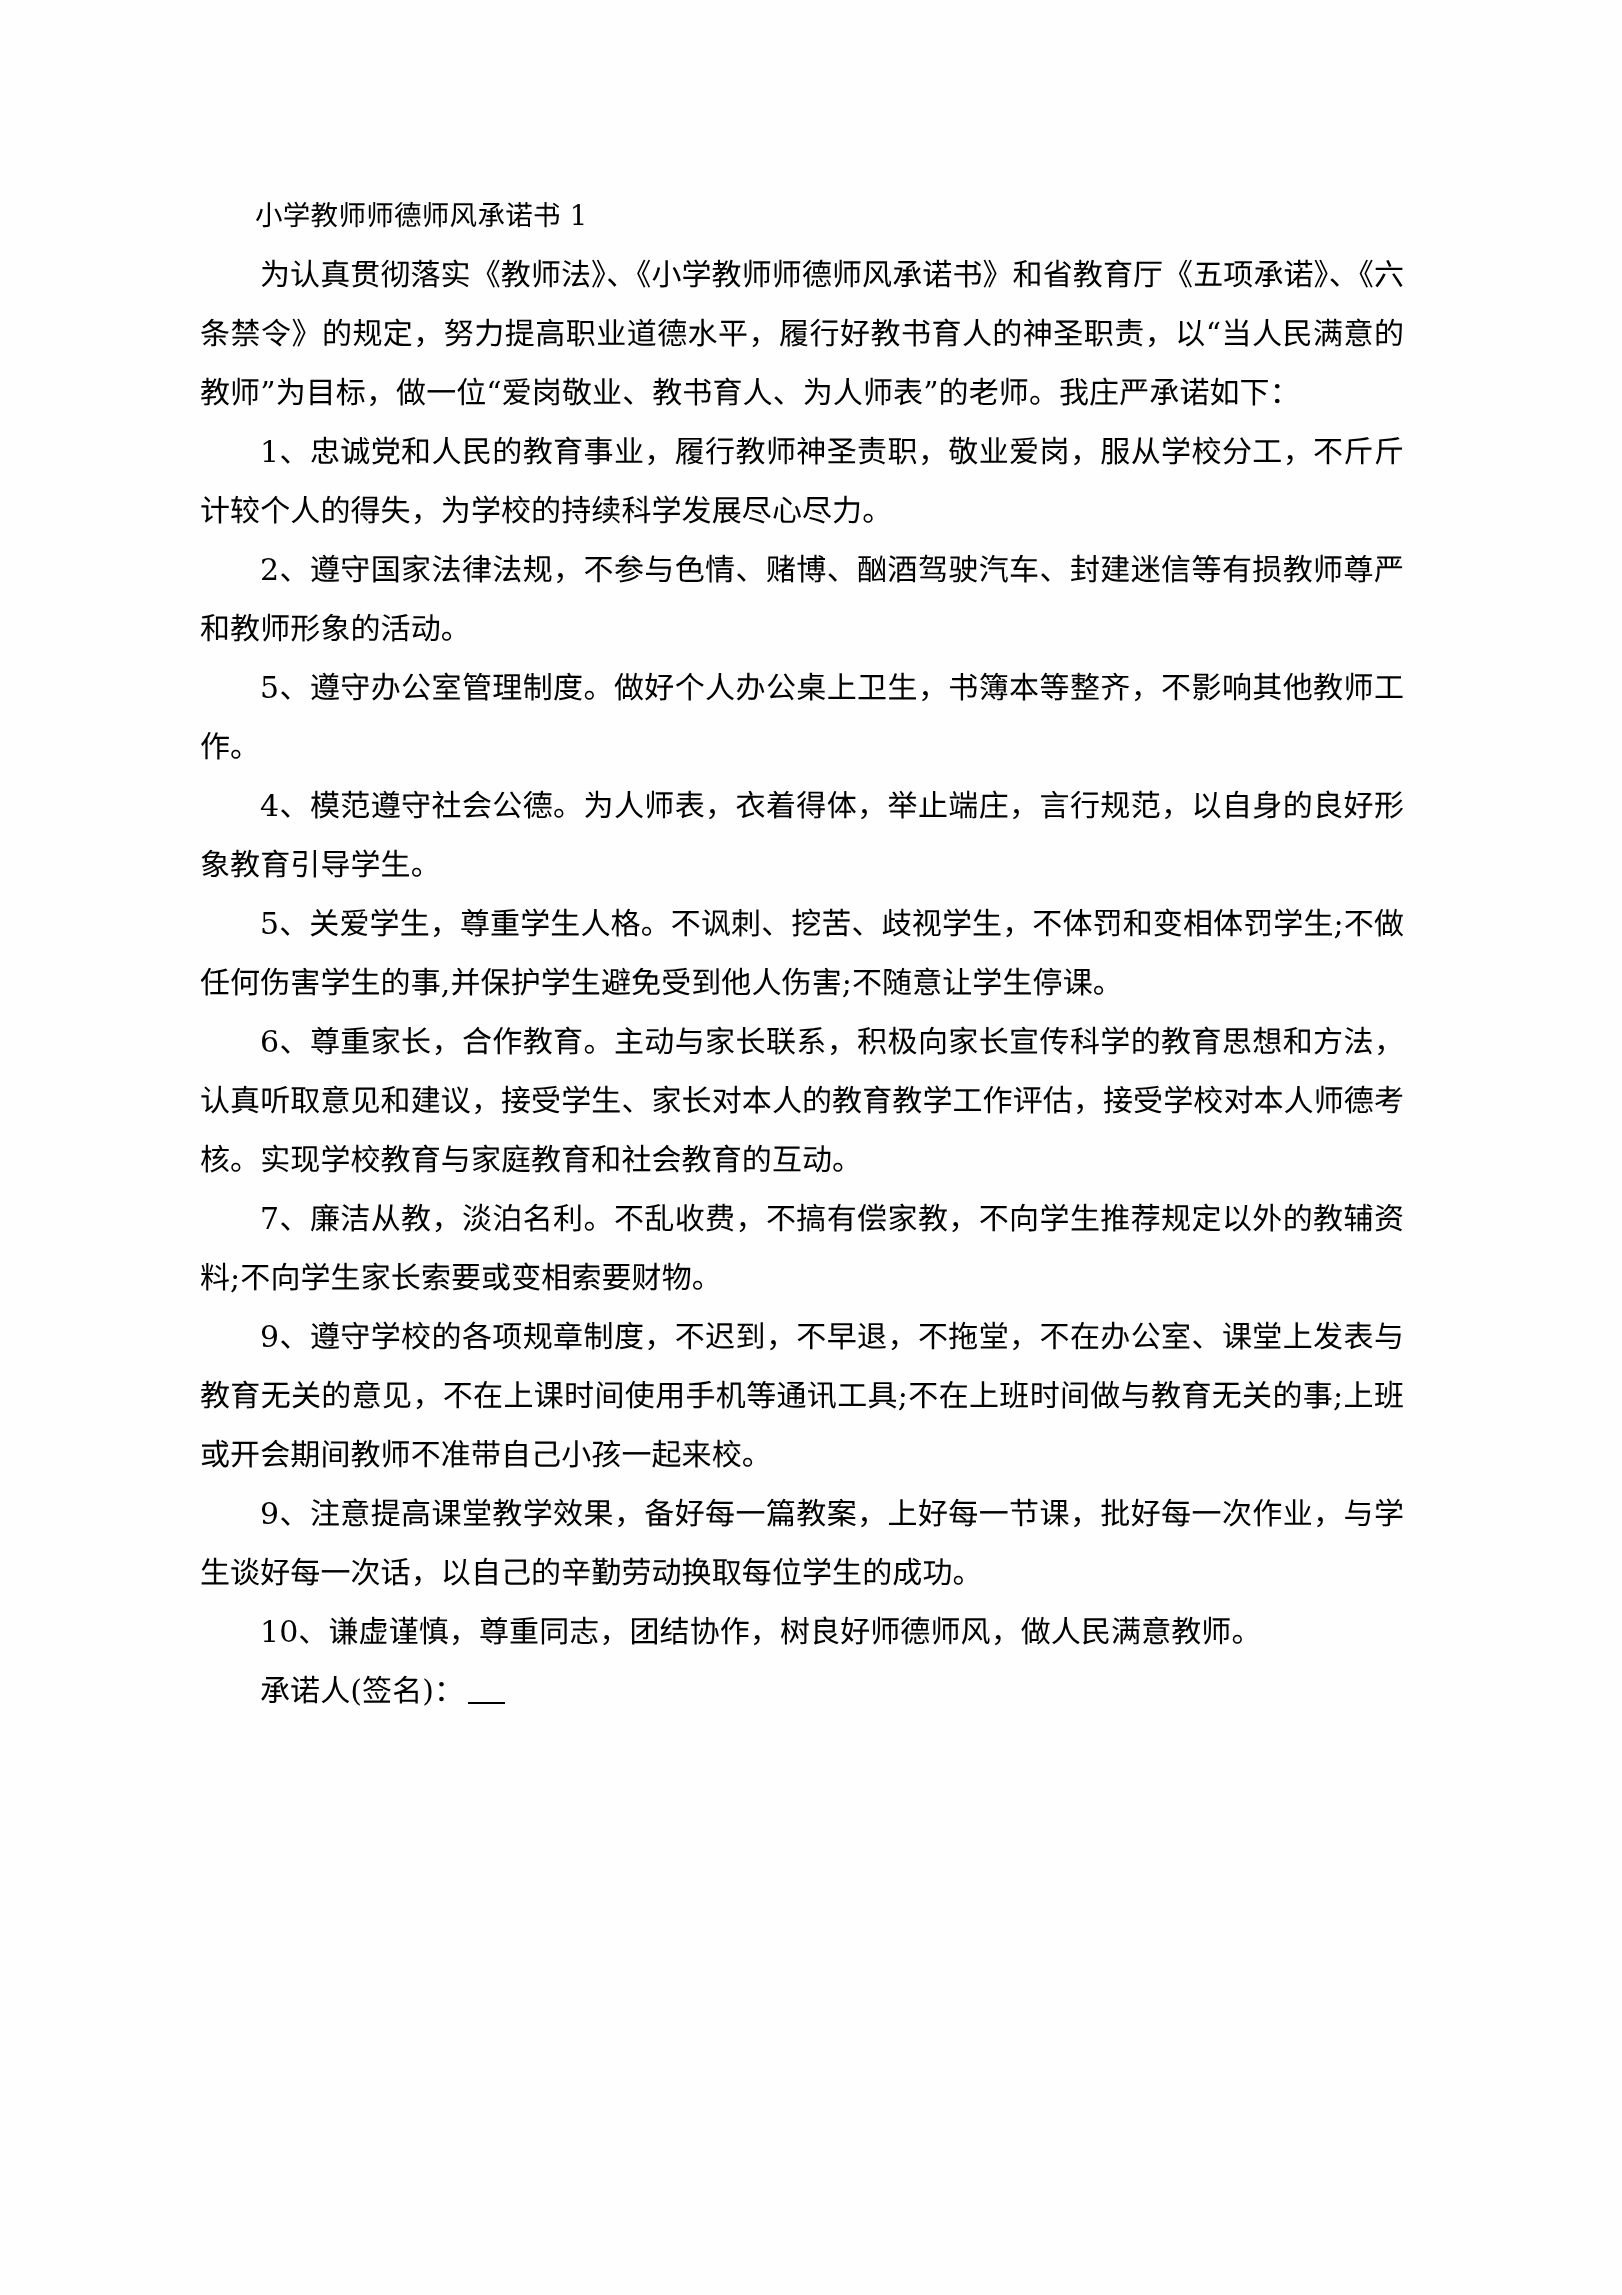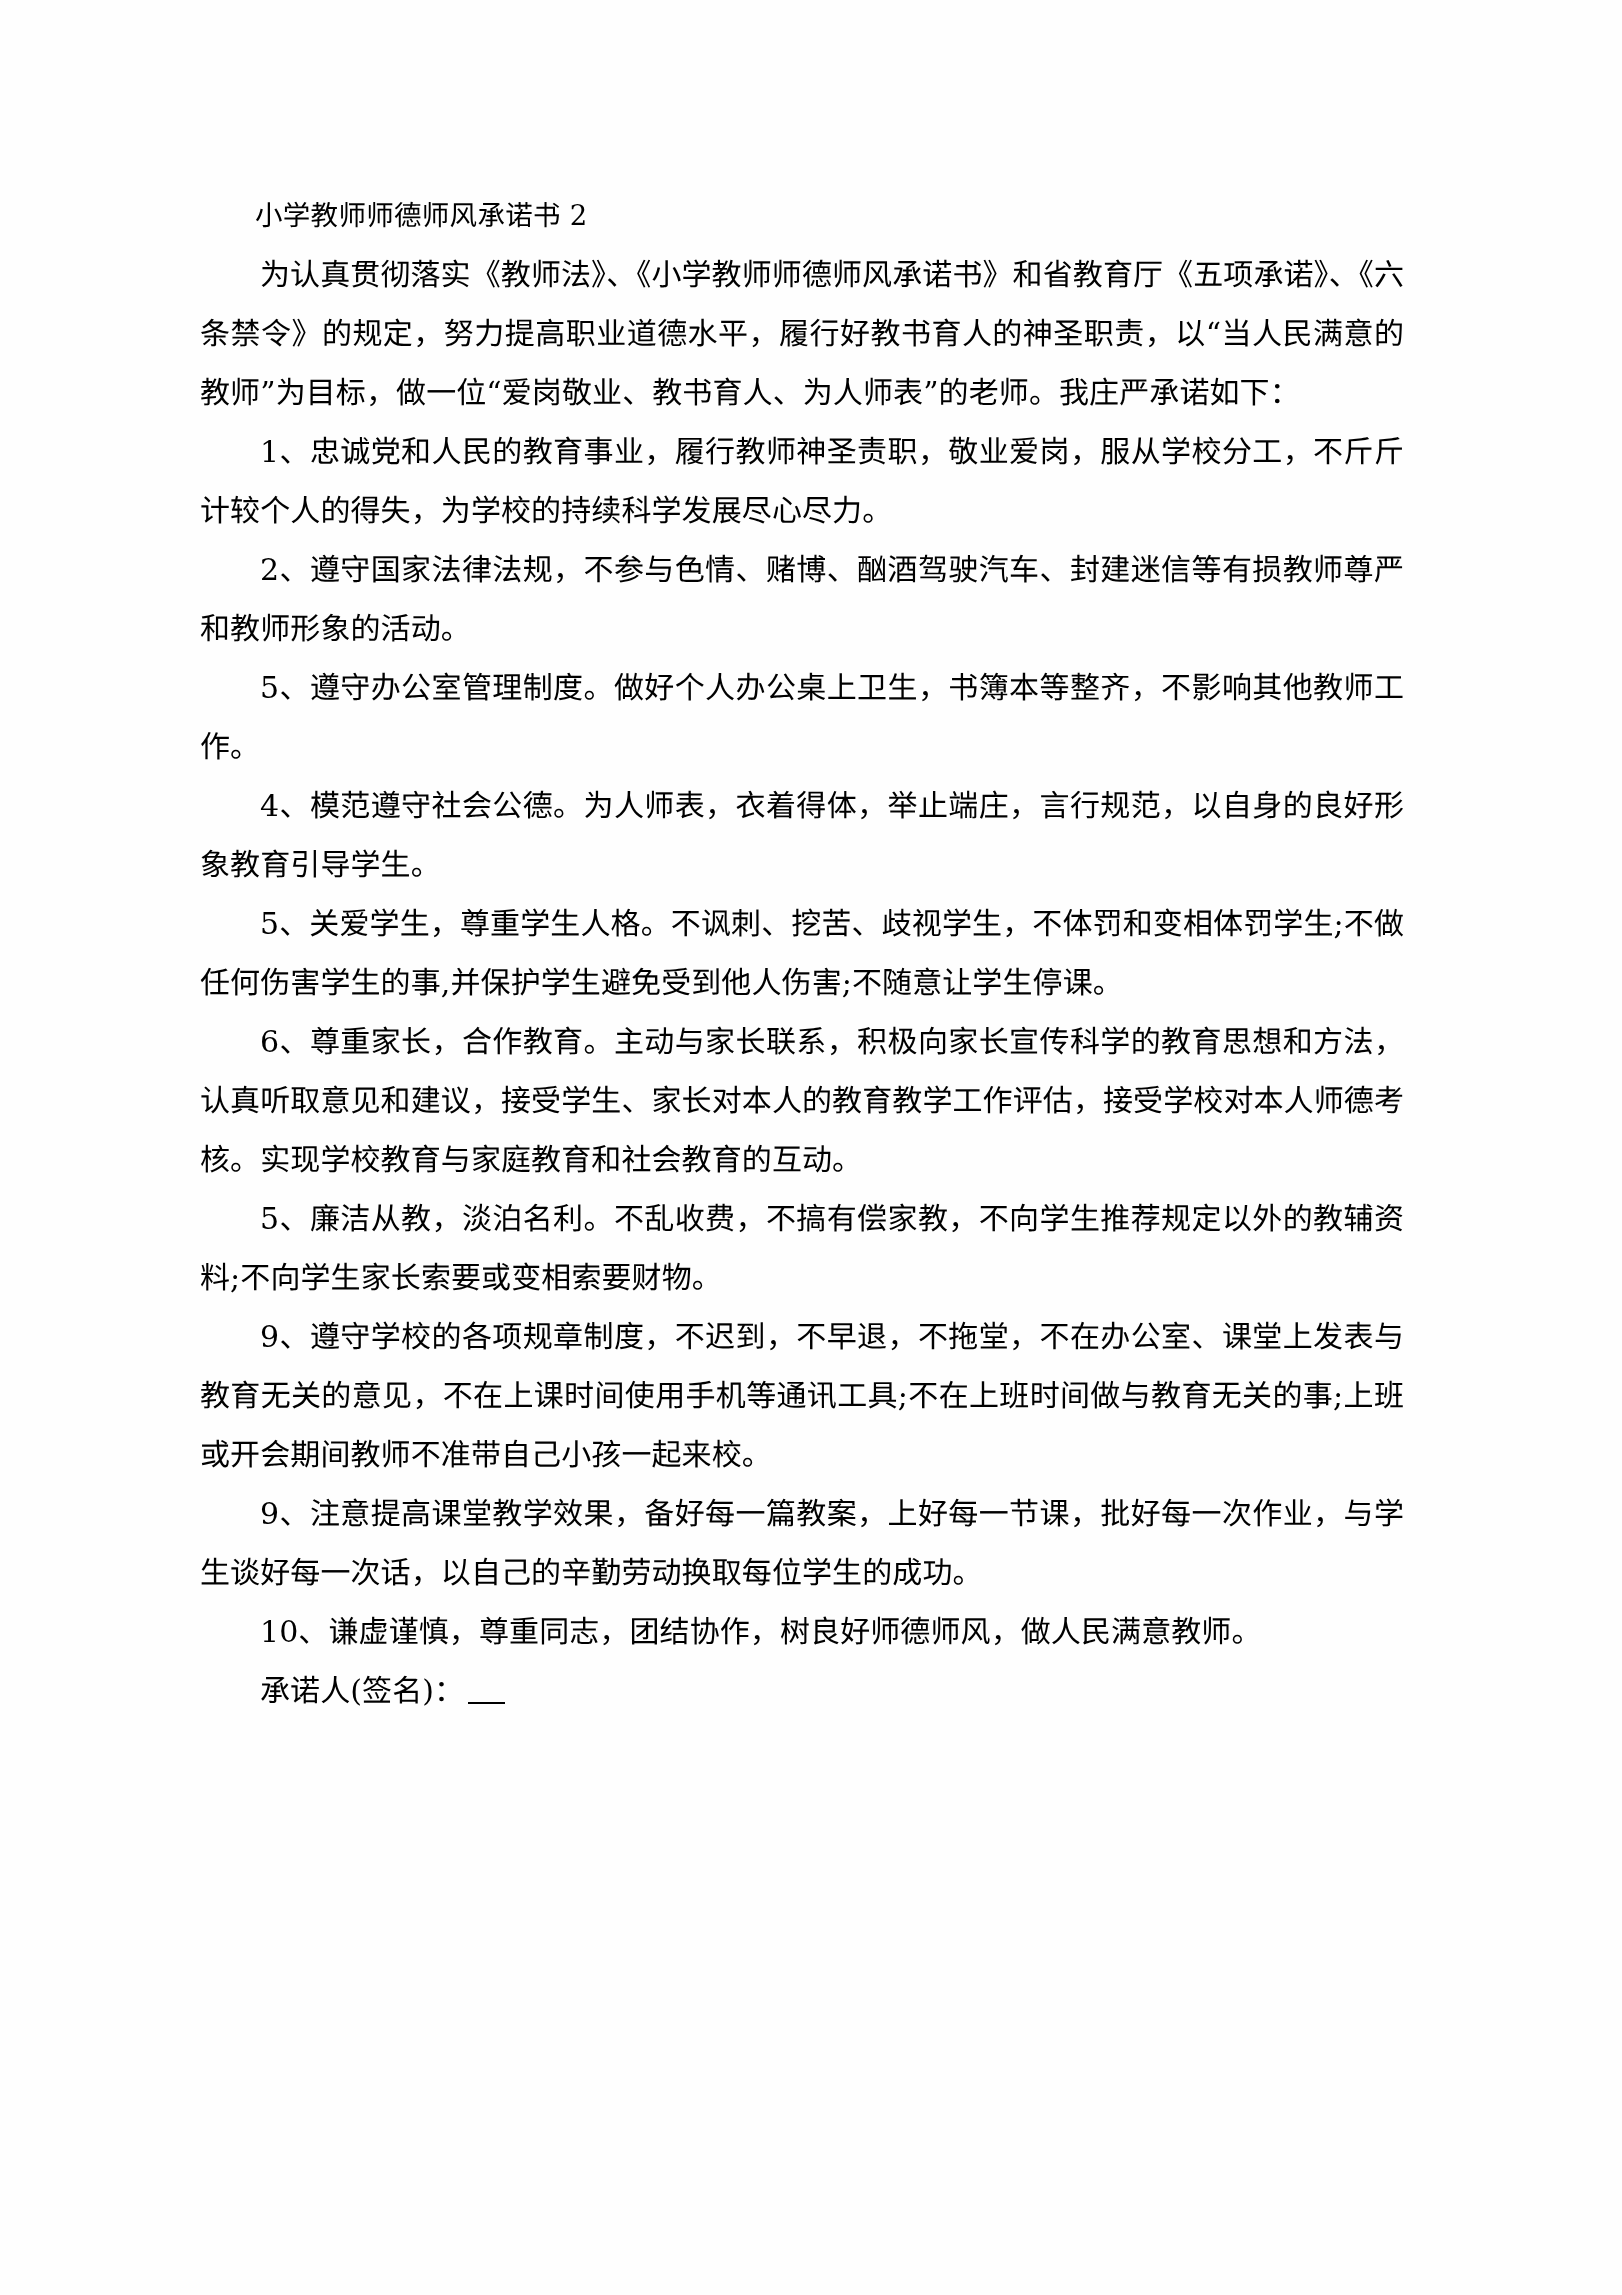--- a/index.html
+++ b/index.html
@@ -74,37 +74,37 @@
     margin-left: 3.9px;
   }
 </style>
 </head>
 <body>
 
 <div class="page">
   <div class="content">
 
 
-    <div class="subtitle">小学教师师德师风承诺书 2</div>
+    <div class="subtitle">小学教师师德师风承诺书 1</div>
 
     <p class="body-par">为认真贯彻落实《教师法》、《小学教师师德师风承诺书》和省教育厅《五项承诺》、《六条禁令》的规定，努力提高职业道德水平，履行好教书育人的神圣职责，以“当人民满意的教师”为目标，做一位“爱岗敬业、教书育人、为人师表”的老师。我庄严承诺如下：</p>
 
     <p class="body-par">1、忠诚党和人民的教育事业，履行教师神圣责职，敬业爱岗，服从学校分工，不斤斤计较个人的得失，为学校的持续科学发展尽心尽力。</p>
 
     <p class="body-par">2、遵守国家法律法规，不参与色情、赌博、酗酒驾驶汽车、封建迷信等有损教师尊严和教师形象的活动。</p>
 
     <p class="body-par">5、遵守办公室管理制度。做好个人办公桌上卫生，书簿本等整齐，不影响其他教师工作。</p>
 
     <p class="body-par">4、模范遵守社会公德。为人师表，衣着得体，举止端庄，言行规范，以自身的良好形象教育引导学生。</p>
 
     <p class="body-par">5、关爱学生，尊重学生人格。不讽刺、挖苦、歧视学生，不体罚和变相体罚学生;不做任何伤害学生的事,并保护学生避免受到他人伤害;不随意让学生停课。</p>
 
     <p class="body-par">6、尊重家长，合作教育。主动与家长联系，积极向家长宣传科学的教育思想和方法，认真听取意见和建议，接受学生、家长对本人的教育教学工作评估，接受学校对本人师德考核。实现学校教育与家庭教育和社会教育的互动。</p>
 
-    <p class="body-par">5、廉洁从教，淡泊名利。不乱收费，不搞有偿家教，不向学生推荐规定以外的教辅资料;不向学生家长索要或变相索要财物。</p>
+    <p class="body-par">7、廉洁从教，淡泊名利。不乱收费，不搞有偿家教，不向学生推荐规定以外的教辅资料;不向学生家长索要或变相索要财物。</p>
 
     <p class="body-par">9、遵守学校的各项规章制度，不迟到，不早退，不拖堂，不在办公室、课堂上发表与教育无关的意见，不在上课时间使用手机等通讯工具;不在上班时间做与教育无关的事;上班或开会期间教师不准带自己小孩一起来校。</p>
 
     <p class="body-par">9、注意提高课堂教学效果，备好每一篇教案，上好每一节课，批好每一次作业，与学生谈好每一次话，以自己的辛勤劳动换取每位学生的成功。</p>
 
     <p class="body-par">10、谦虚谨慎，尊重同志，团结协作，树良好师德师风，做人民满意教师。</p>
 
     <p class="signature"><span>承诺人(签名)：</span><span class="sig-blank"></span></p>
 
   </div>

